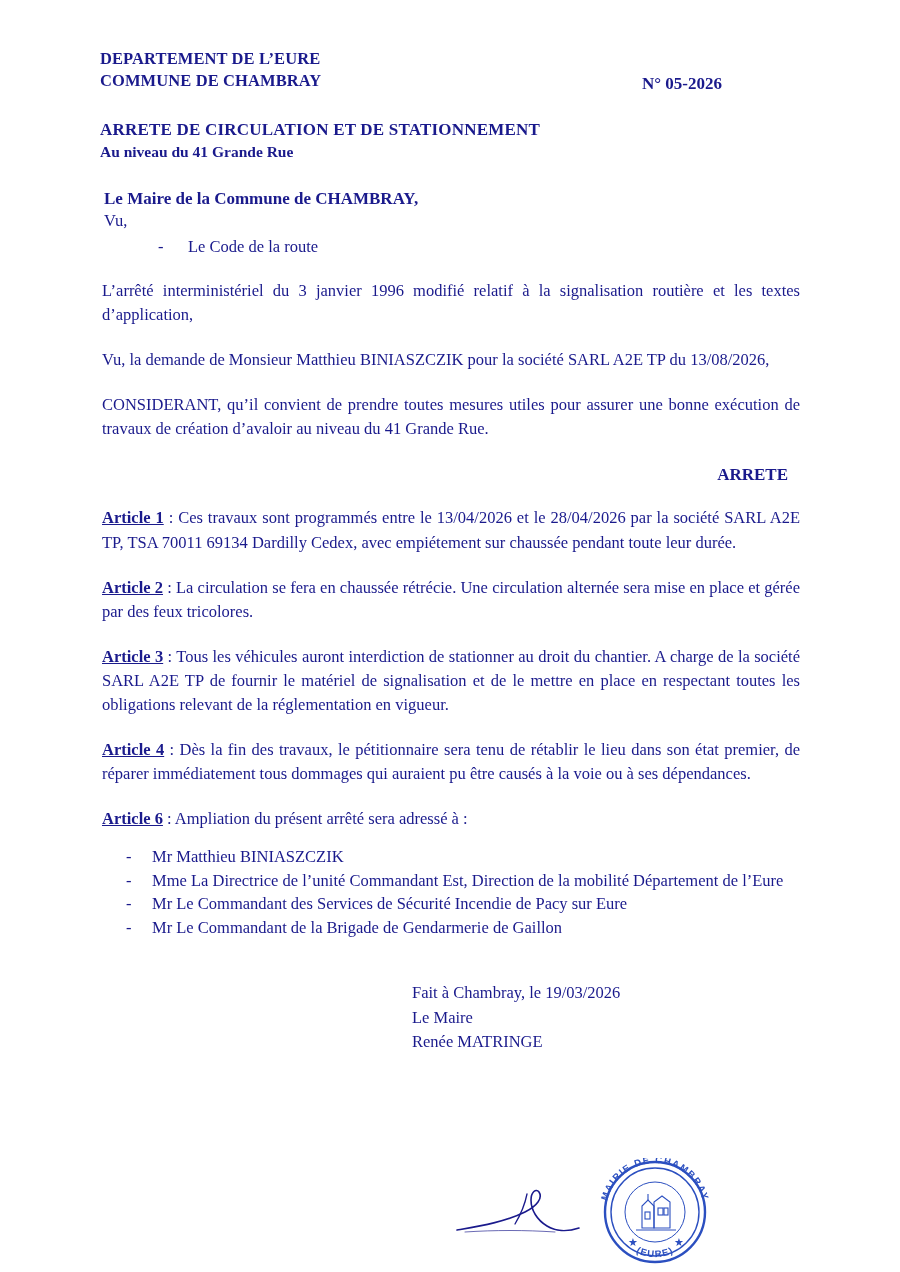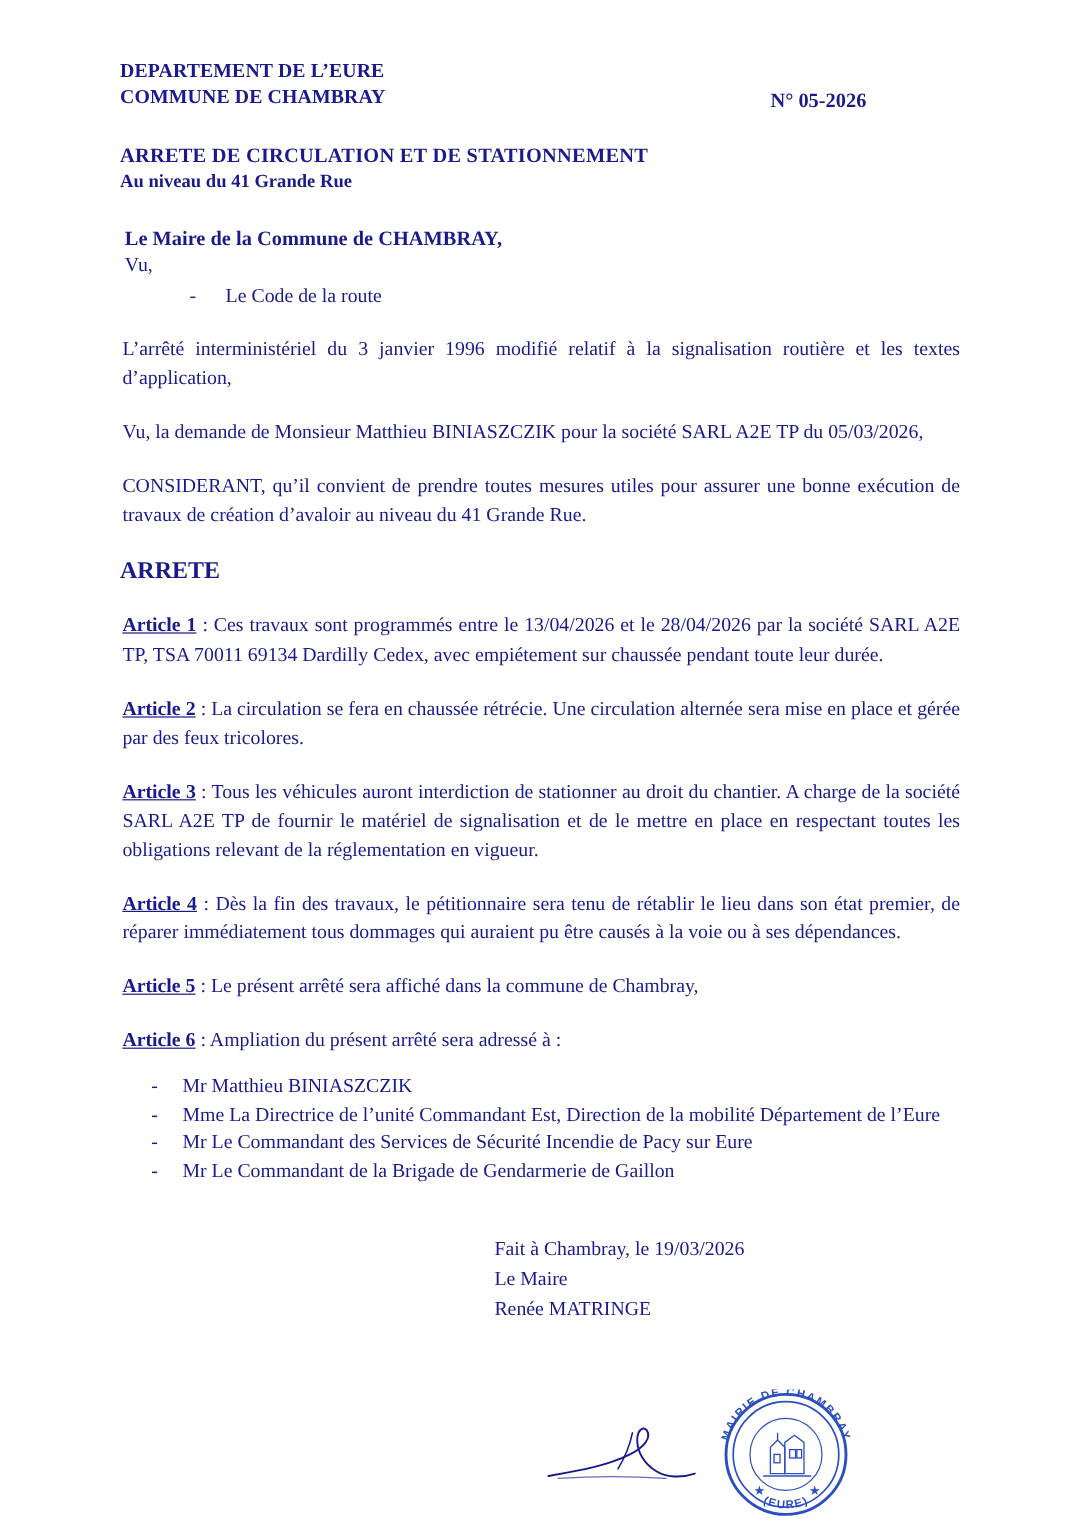--- a/index.html
+++ b/index.html
@@ -99,23 +99,23 @@
     font-size: 16.5px;
     line-height: 1.46;
     margin: 21px 0 0 0;
     text-align: justify;
     padding-left: 2px;
   }
   p.para.nojust {
     text-align: left;
   }
   .arrete-word {
-    text-align: left;
-    font-weight: bold;
-    font-size: 20px;
+    text-align: right;
+    font-weight: bold;
+    font-size: 17px;
     margin-top: 24px;
     padding-right: 12px;
   }
   .art-label {
     font-weight: bold;
     text-decoration: underline;
     font-family: Liberation Serif, serif;
   }
   ul.recipients {
     list-style: none;
@@ -184,30 +184,29 @@
     </div>
 
     <div class="lead">Le Maire de la Commune de CHAMBRAY,</div>
     <div class="vu">Vu,</div>
 
     <ul class="dashlist">
       <li>Le Code de la route</li>
     </ul>
 
     <p class="para">L’arrêté interministériel du 3 janvier 1996 modifié relatif à la signalisation routière et les textes d’application,</p>
-    <p class="para">Vu, la demande de Monsieur Matthieu BINIASZCZIK pour la société SARL A2E TP du 05/03/2026,</p>
+    <p class="para">Vu, la demande de Monsieur Matthieu BINIASZCZIK pour la société SARL A2E TP du 13/08/2026,</p>
     <p class="para">CONSIDERANT, qu’il convient de prendre toutes mesures utiles pour assurer une bonne exécution de travaux de création d’avaloir au niveau du 41 Grande Rue.</p>
 
     <div class="arrete-word">ARRETE</div>
 
     <p class="para"><span class="art-label">Article 1</span><span> : Ces travaux sont programmés entre le 13/04/2026 et le 28/04/2026 par la société SARL A2E TP, TSA 70011 69134 Dardilly Cedex, avec empiétement sur chaussée pendant toute leur durée.</span></p>
     <p class="para"><span class="art-label">Article 2</span><span> : La circulation se fera en chaussée rétrécie. Une circulation alternée sera mise en place et gérée par des feux tricolores.</span></p>
     <p class="para"><span class="art-label">Article 3</span><span> : Tous les véhicules auront interdiction de stationner au droit du chantier. A charge de la société SARL A2E TP de fournir le matériel de signalisation et de le mettre en place en respectant toutes les obligations relevant de la réglementation en vigueur.</span></p>
     <p class="para"><span class="art-label">Article 4</span><span> : Dès la fin des travaux, le pétitionnaire sera tenu de rétablir le lieu dans son état premier, de réparer immédiatement tous dommages qui auraient pu être causés à la voie ou à ses dépendances.</span></p>
-    <p class="para nojust"><span class="art-label">Article 5</span><span> : Le présent arrêté sera affiché dans la commune de Chambray,</span></p>
     <p class="para nojust"><span class="art-label">Article 6</span><span> : Ampliation du présent arrêté sera adressé à :</span></p>
 
     <ul class="recipients">
       <li>Mr Matthieu BINIASZCZIK</li>
       <li>Mme La Directrice de l’unité Commandant Est, Direction de la mobilité Département de l’Eure</li>
       <li>Mr Le Commandant des Services de Sécurité Incendie de Pacy sur Eure</li>
       <li>Mr Le Commandant de la Brigade de Gendarmerie de Gaillon</li>
     </ul>
 
 

